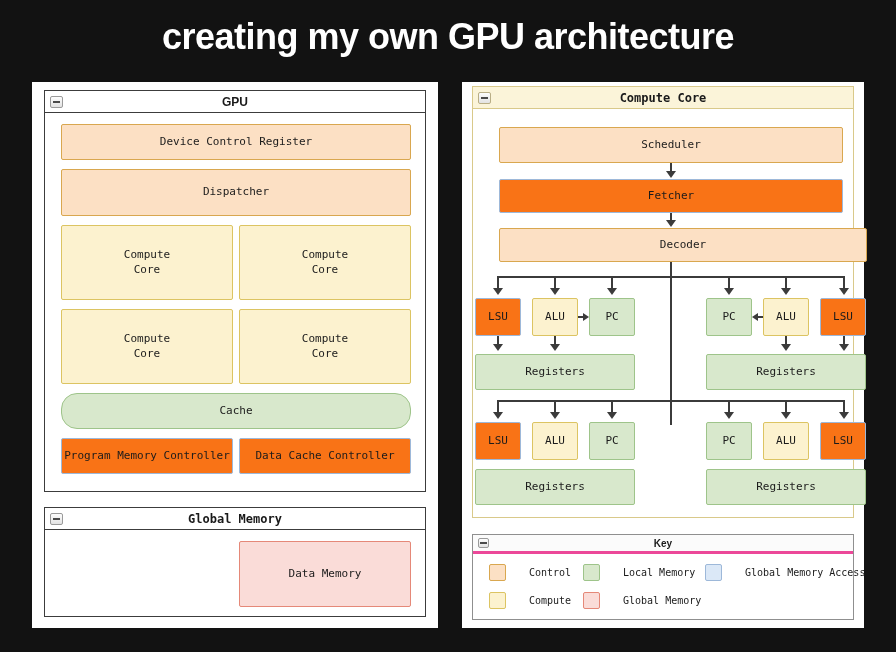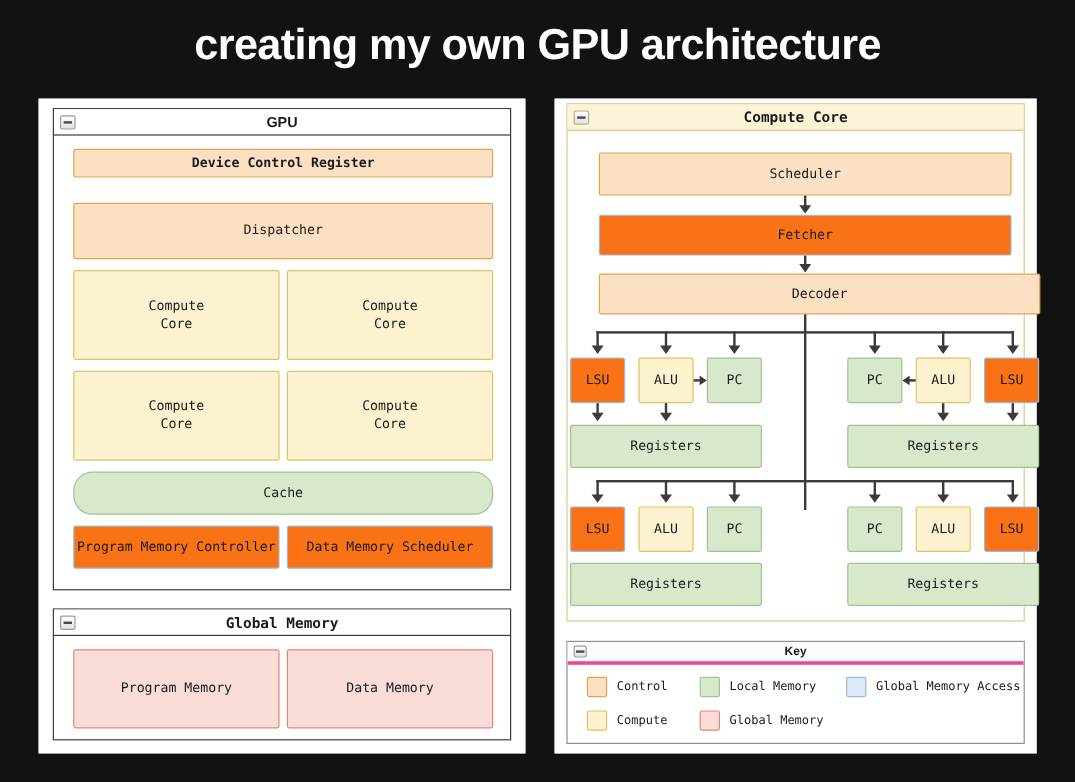--- a/index.html
+++ b/index.html
@@ -122,21 +122,21 @@
   #key-group { border:1px solid #8f8f8f; }
   #key-group > .group-header {
     background:#fbfbfb;
     border-bottom:3px solid #ec4899;
     height:19px;
   }
   #key-group .group-title { font-size:10px; }
   #key-group .collapse-icon { width:11px; height:10px; }
   .key-item {
     position:absolute;
-    display:flex; align-items:center; gap:8px;
+    display:flex; align-items:center; gap:23px;
   }
   .key-swatch {
     width:17px; height:17px; border-radius:2px; flex:none;
   }
   .key-label {
     font-family:"DejaVu Sans Mono", monospace;
     font-size:10px;
     color:#1b1b1b;
     white-space:nowrap;
   }
@@ -150,21 +150,21 @@
 
   <div class="group" id="gpu-group" style="left:12px; top:8px; width:382px; height:402px;">
     <div class="group-header">
       <span class="collapse-icon">
           <i></i>
         </span>
       <span class="group-title">GPU</span>
     </div>
     <div class="group-body" style="height:379px;">
 
-      <div class="block c-control" style="left:16px; top:11px; width:350px; height:24px;font-weight:bold;">Device Control Register</div>
+      <div class="block c-control" style="left:16px; top:11px; width:350px; height:36px;">Device Control Register</div>
 
       <div class="block c-control" style="left:16px; top:56px; width:350px; height:47px;">Dispatcher</div>
 
       <div class="block c-compute" style="left:16px; top:112px; width:172px; height:75px;">
         <span style="white-space:pre-line">Compute
 Core</span>
       </div>
       <div class="block c-compute" style="left:194px; top:112px; width:172px; height:75px;">
         <span style="white-space:pre-line">Compute
 Core</span>
@@ -174,33 +174,32 @@
 Core</span>
       </div>
       <div class="block c-compute" style="left:194px; top:196px; width:172px; height:75px;">
         <span style="white-space:pre-line">Compute
 Core</span>
       </div>
 
       <div class="block c-local" style="left:16px; top:280px; width:350px; height:36px;border-radius:16px;">Cache</div>
 
       <div class="block c-gaccess" style="left:16px; top:325px; width:172px; height:36px;">Program Memory Controller</div>
-      <div class="block c-gaccess" style="left:194px; top:325px; width:172px; height:36px;">Data Memory Scheduler</div>
+      <div class="block c-gaccess" style="left:194px; top:325px; width:172px; height:36px;">Data Cache Controller</div>
     </div>
   </div>
 
   <div class="group" id="global-memory-group" style="left:12px; top:425px; width:382px; height:110px;">
     <div class="group-header">
       <span class="collapse-icon">
           <i></i>
         </span>
       <span class="group-title mono">Global Memory</span>
     </div>
     <div class="group-body" style="height:87px;">
-      <div class="block c-gmem" style="left:16px; top:11px; width:172px; height:66px;">Program Memory</div>
       <div class="block c-gmem" style="left:194px; top:11px; width:172px; height:66px;">Data Memory</div>
     </div>
   </div>
 </div>
 
 <div class="canvas" id="right-canvas">
 
   <div class="group" id="compute-core-group" style="left:10px; top:4px; width:382px; height:432px;">
     <div class="group-header">
       <span class="collapse-icon">

